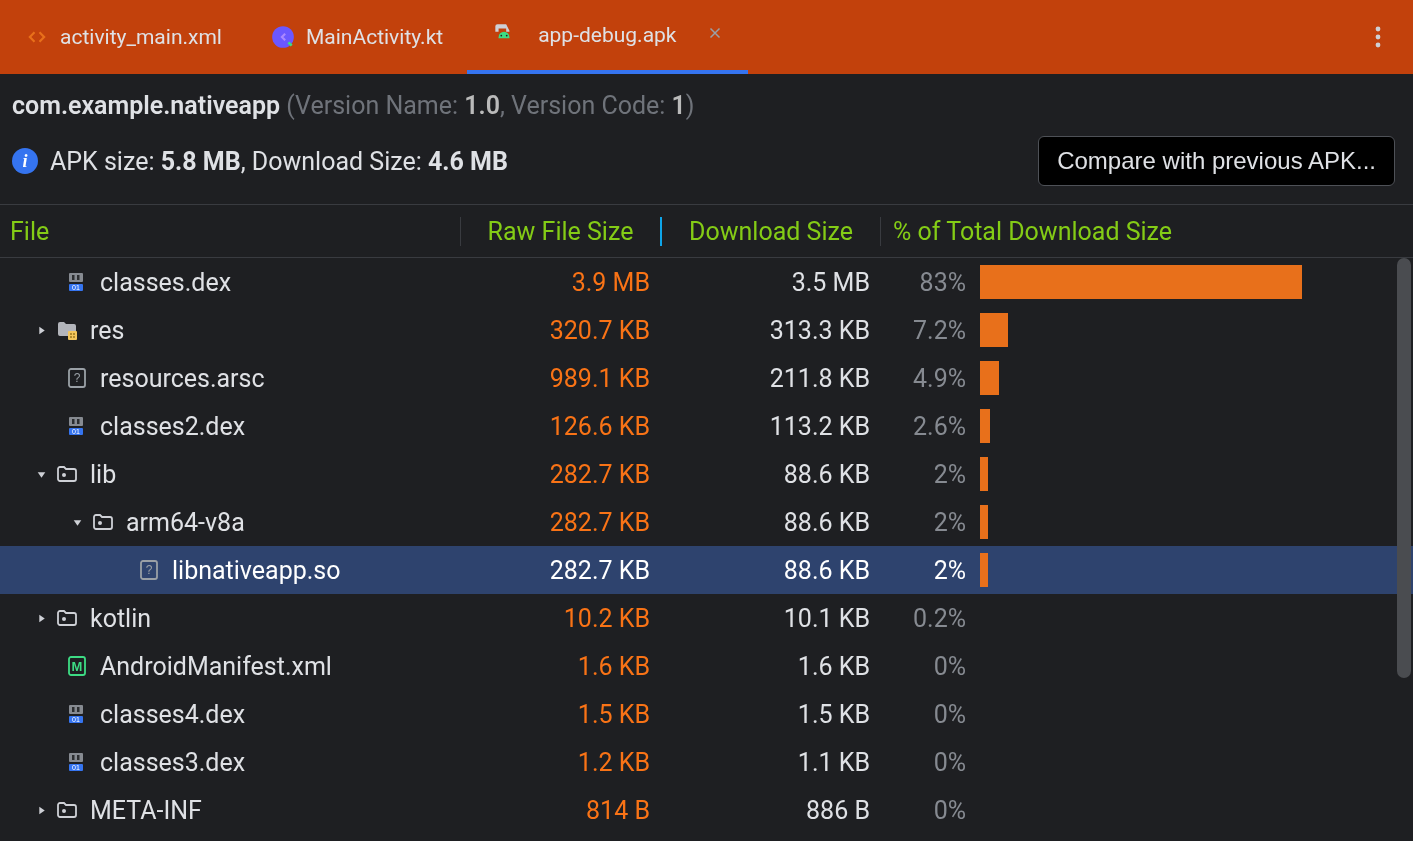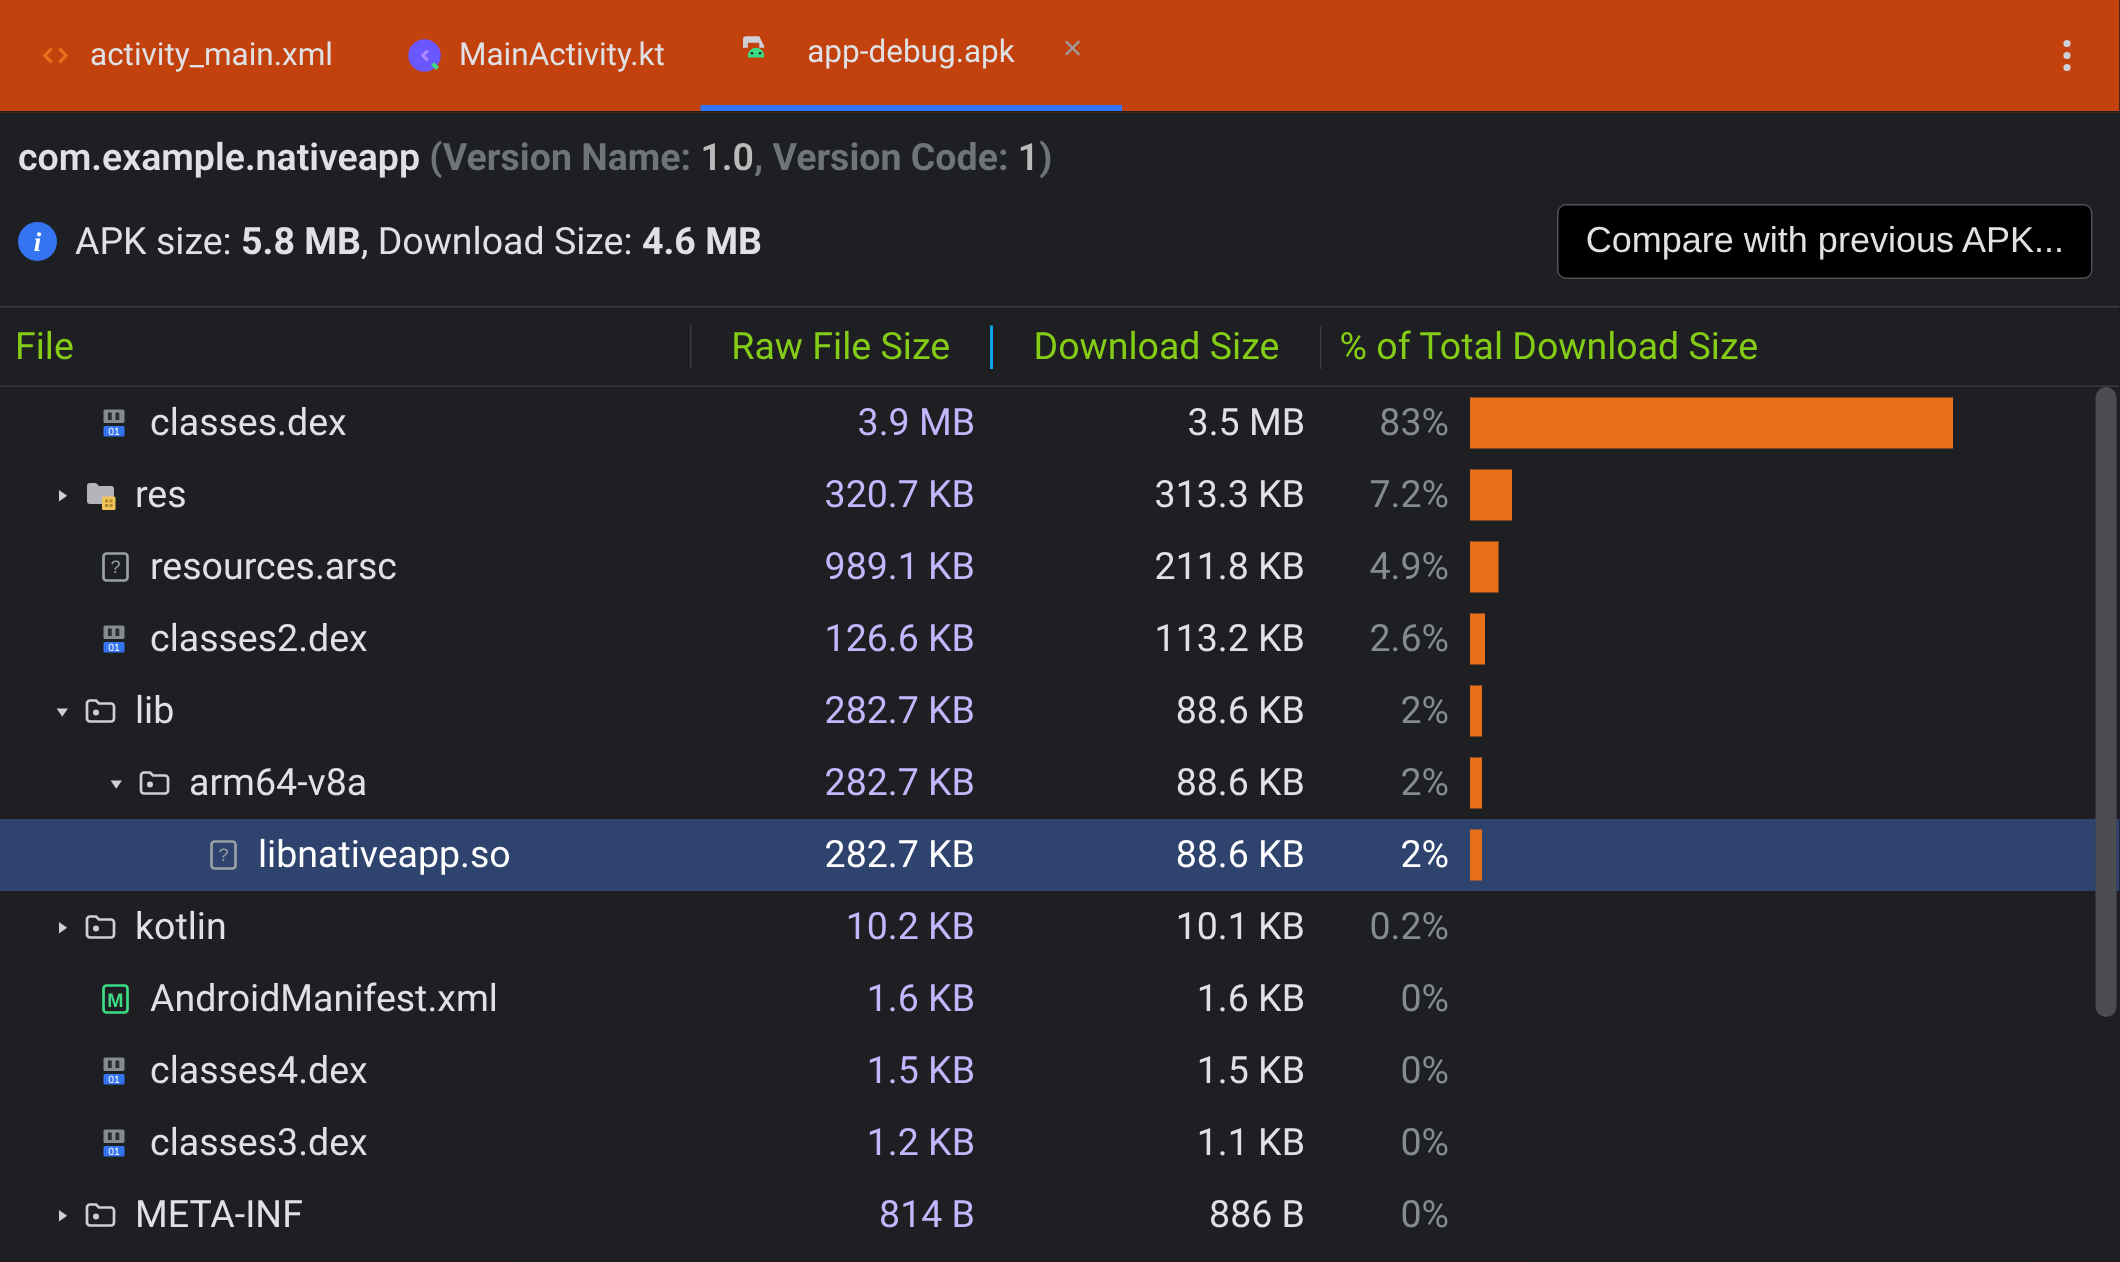--- a/index.html
+++ b/index.html
@@ -66,21 +66,20 @@
     .package-info {
       padding: 16px 12px 8px 12px;
       font-size: 25px;
     }
     .package-name {
       color: #dfe1e5;
       font-weight: 600;
     }
     .package-version {
       color: #6f737a;
-      font-weight: bold;
     }
     .package-version-val {
       color: #bababa;
       font-weight: 600;
     }
     
     
     .apk-size-bar {
       display: flex;
       align-items: center;
@@ -171,21 +170,21 @@
     .row-selected .cell-raw,
     .row-selected .cell-dl,
     .row-selected .cell-pct-text { color: #ffffff; }
     
     .cell-file {
       width: 460px;
       display: flex;
       align-items: center;
       color: #dfe1e5;
     }
-    .cell-raw { width: 200px; text-align: right; padding-right: 10px; color: #c4b5fd;}
+    .cell-raw { width: 200px; text-align: right; padding-right: 10px; color: #f97316;}
     .cell-dl { width: 220px; text-align: right; padding-right: 10px; color: #dfe1e5;}
     .cell-pct {
       flex: 1;
       display: flex;
       align-items: center;
       gap: 14px;
       padding-right: 20px;
     }
     .cell-pct-text {
       width: 86px;

